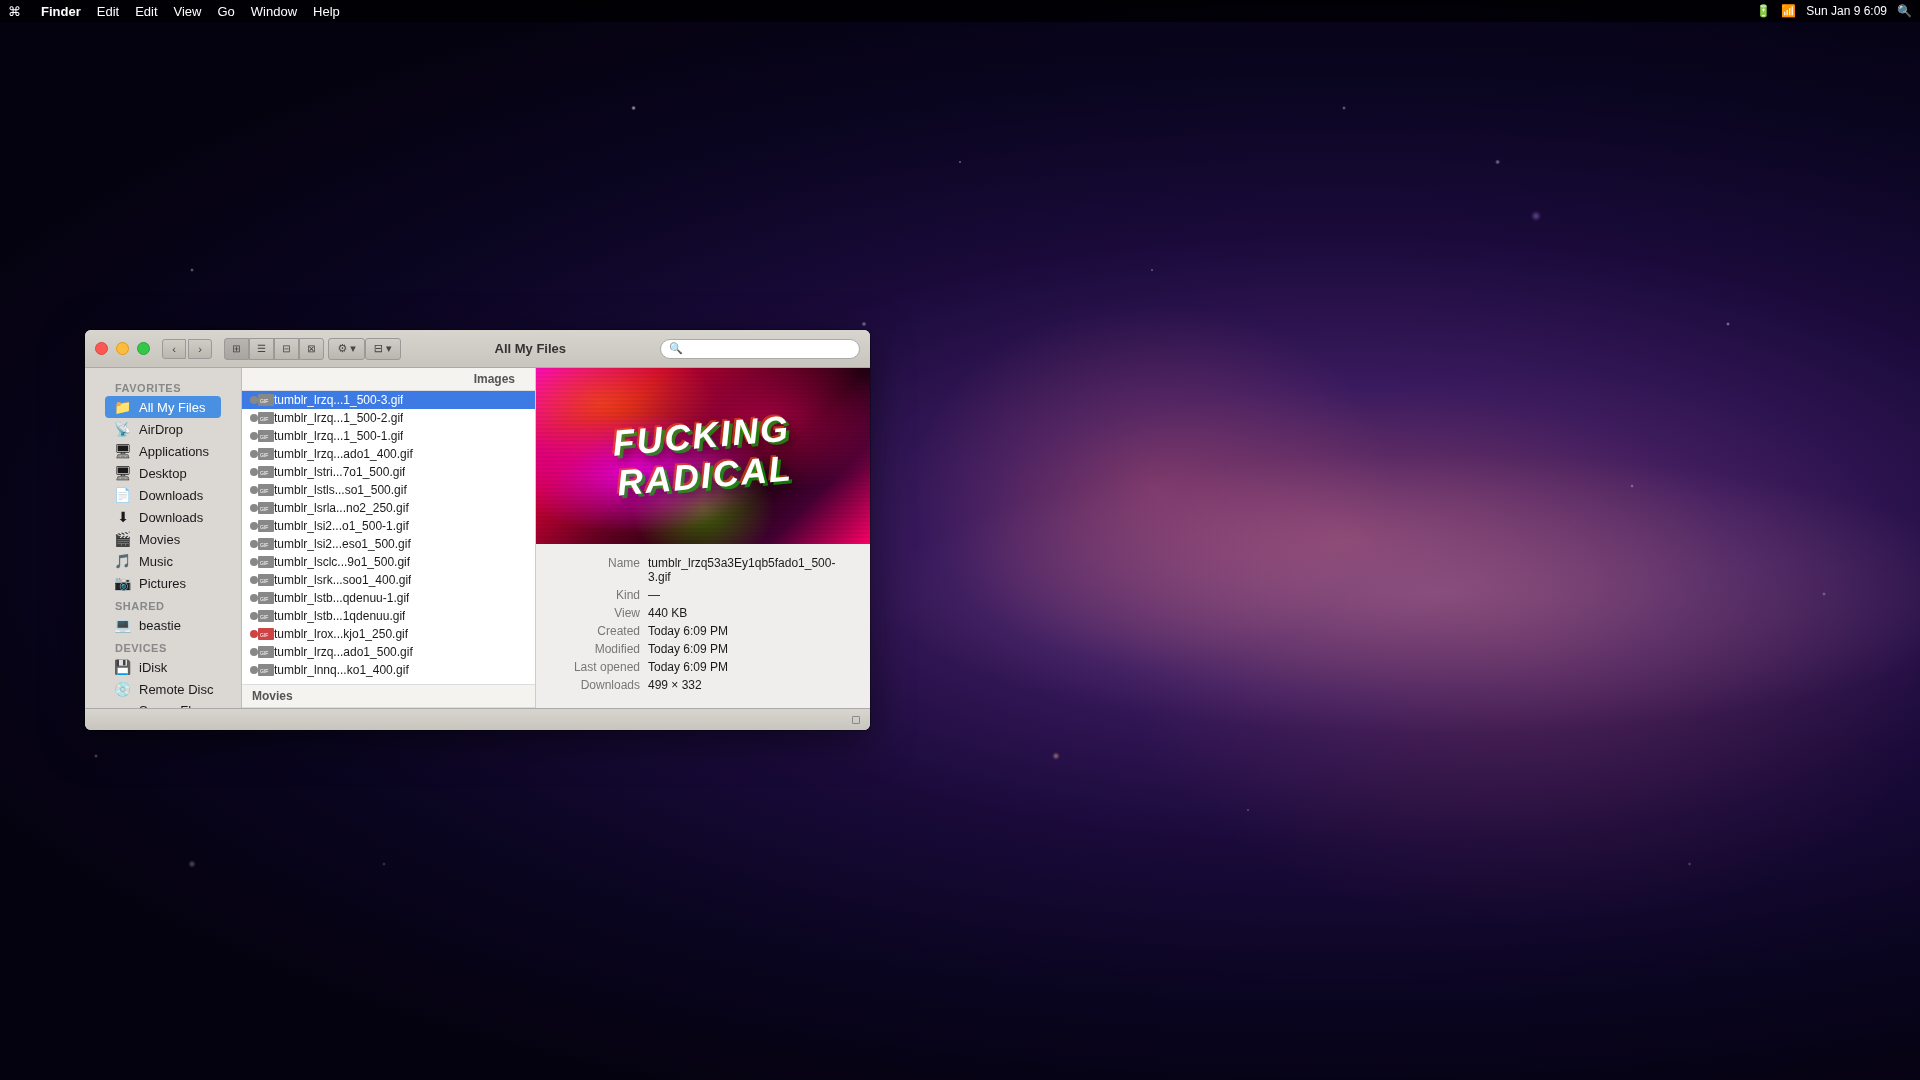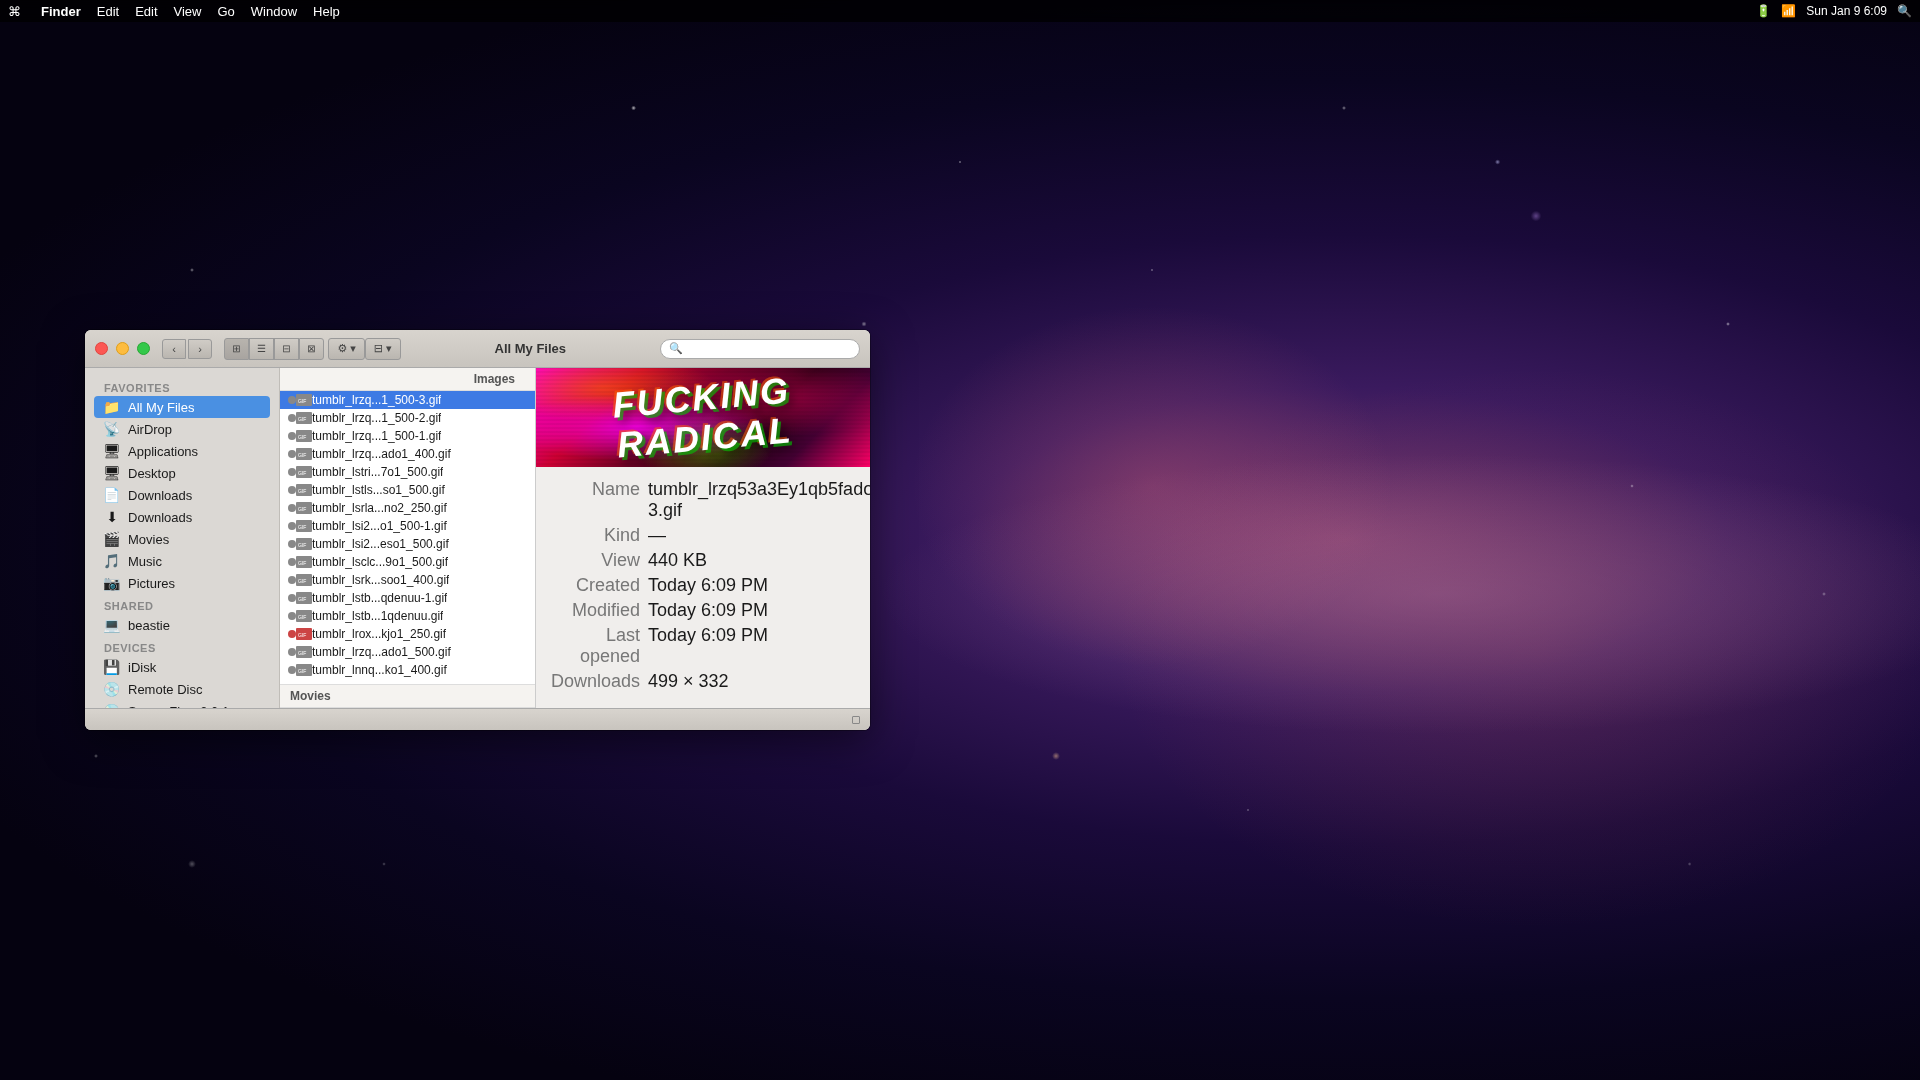--- a/index.html
+++ b/index.html
@@ -240,26 +240,26 @@
 
     
     .finder-body {
       display: flex;
       flex: 1;
       overflow: hidden;
     }
 
     
     .sidebar {
-      width: 195px;
+      width: 157px;
       background: #dbd8d4;
       border-right: 1px solid #c0bdb8;
       overflow-y: auto;
       flex-shrink: 0;
-      padding: 8px 5px;
+      padding: 8px 16px;
     }
 
     .sidebar-section-label {
       font-size: 11px;
       font-weight: 700;
       color: #888;
       padding: 6px 14px 2px;
       letter-spacing: 0.5px;
       text-transform: uppercase;
     }
@@ -428,21 +428,21 @@
         transparent,
         transparent 2px,
         rgba(0,0,0,0.05) 2px,
         rgba(0,0,0,0.05) 4px
       );
       z-index: 1;
     }
 
     .preview-info {
       padding: 12px 14px;
-      font-size: 18px;
+      font-size: 12px;
     }
 
     .info-row {
       display: flex;
       margin-bottom: 4px;
     }
 
     .info-label {
       color: #777;
       width: 90px;

